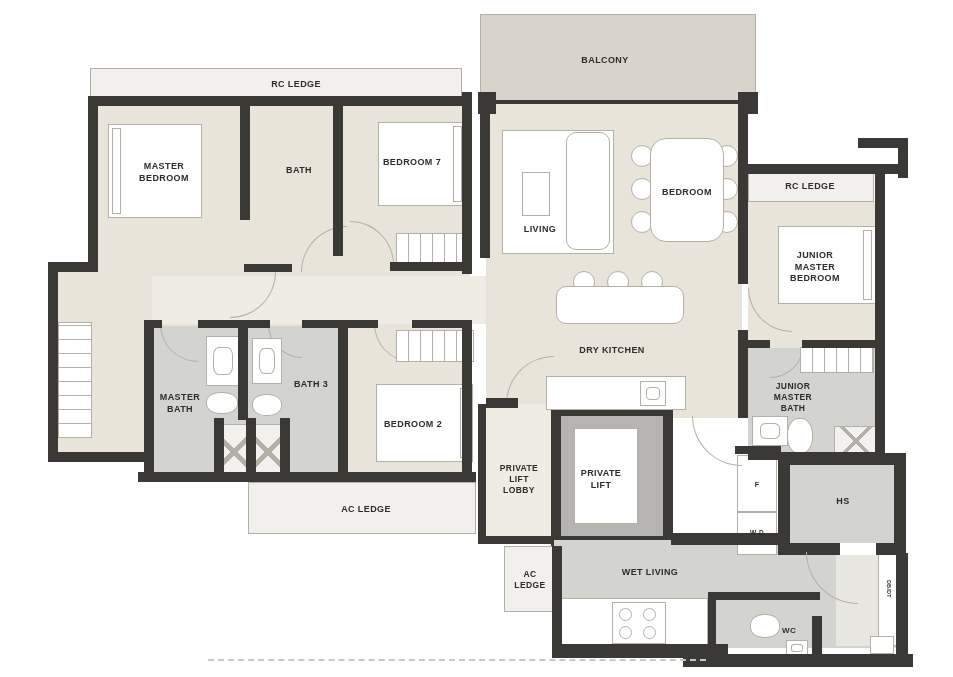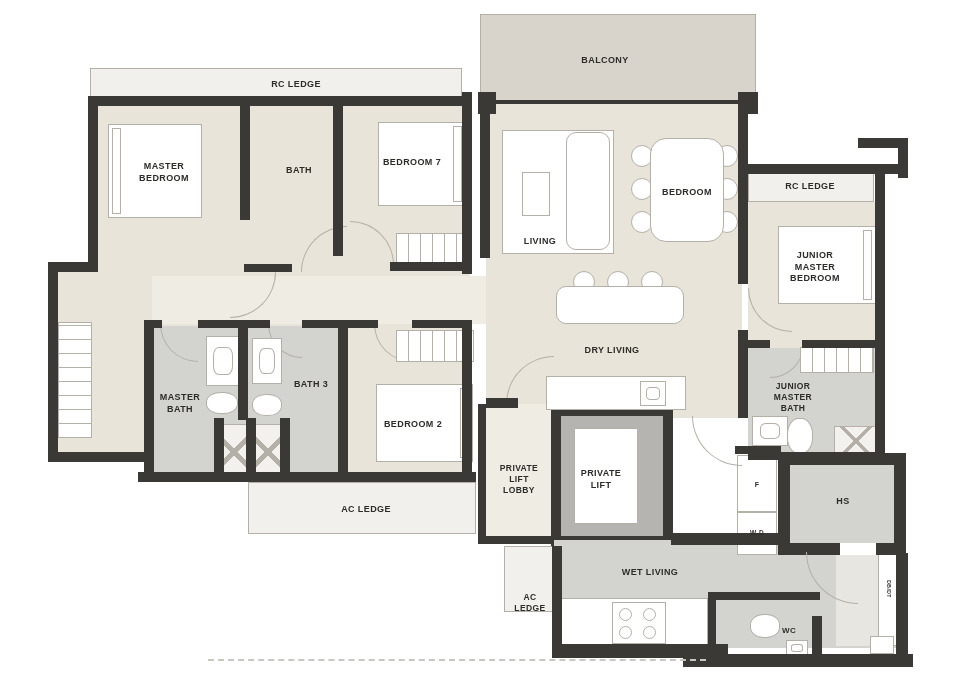--- a/index.html
+++ b/index.html
@@ -166,41 +166,41 @@
     <div class="el" style="left: 708px; top: 592px; width: 8px; height: 74px; background: rgb(58, 57, 54);"></div>
     <div class="el" style="left: 708px; top: 592px; width: 112px; height: 8px; background: rgb(58, 57, 54);"></div>
     <div class="el" style="left: 812px; top: 616px; width: 10px; height: 44px; background: rgb(58, 57, 54);"></div>
     <div class="el" style="left: 208px; top: 659px; width: 498px; height: 0px; border-top: 2px dashed rgb(201, 199, 194);"></div>
     <div class="el lbl" style="left: 296px; top: 85px; width: auto; height: auto; font-size: 9px; color: rgb(46, 44, 41); transform: translate(-50%, -50%);">RC LEDGE</div>
     <div class="el lbl" style="left: 605px; top: 61px; width: auto; height: auto; font-size: 9px; color: rgb(46, 44, 41); transform: translate(-50%, -50%);">BALCONY</div>
     <div class="el lbl" style="left: 164px; top: 173px; width: auto; height: auto; font-size: 9px; color: rgb(46, 44, 41); transform: translate(-50%, -50%);">MASTER
 BEDROOM</div>
     <div class="el lbl" style="left: 299px; top: 171px; width: auto; height: auto; font-size: 9px; color: rgb(46, 44, 41); transform: translate(-50%, -50%);">BATH</div>
     <div class="el lbl" style="left: 412px; top: 163px; width: auto; height: auto; font-size: 9px; color: rgb(46, 44, 41); transform: translate(-50%, -50%);">BEDROOM 7</div>
-    <div class="el lbl" style="left: 540px; top: 242px; width: auto; height: auto; font-size: 9px; color: rgb(46, 44, 41); transform: translate(-50%, -50%);">LIVING</div>
+    <div class="el lbl" style="left: 540px; top: 230px; width: auto; height: auto; font-size: 9px; color: rgb(46, 44, 41); transform: translate(-50%, -50%);">LIVING</div>
     <div class="el lbl" style="left: 687px; top: 193px; width: auto; height: auto; font-size: 9px; color: rgb(46, 44, 41); transform: translate(-50%, -50%);">BEDROOM</div>
     <div class="el lbl" style="left: 810px; top: 187px; width: auto; height: auto; font-size: 9px; color: rgb(46, 44, 41); transform: translate(-50%, -50%);">RC LEDGE</div>
     <div class="el lbl" style="left: 815px; top: 268px; width: auto; height: auto; font-size: 9px; color: rgb(46, 44, 41); transform: translate(-50%, -50%);">JUNIOR
 MASTER
 BEDROOM</div>
-    <div class="el lbl" style="left: 612px; top: 351px; width: auto; height: auto; font-size: 9px; color: rgb(46, 44, 41); transform: translate(-50%, -50%);">DRY LIVING</div>
+    <div class="el lbl" style="left: 612px; top: 351px; width: auto; height: auto; font-size: 9px; color: rgb(46, 44, 41); transform: translate(-50%, -50%);">DRY KITCHEN</div>
     <div class="el lbl" style="left: 180px; top: 404px; width: auto; height: auto; font-size: 9px; color: rgb(46, 44, 41); transform: translate(-50%, -50%);">MASTER
 BATH</div>
     <div class="el lbl" style="left: 311px; top: 385px; width: auto; height: auto; font-size: 9px; color: rgb(46, 44, 41); transform: translate(-50%, -50%);">BATH 3</div>
     <div class="el lbl" style="left: 413px; top: 425px; width: auto; height: auto; font-size: 9px; color: rgb(46, 44, 41); transform: translate(-50%, -50%);">BEDROOM 2</div>
     <div class="el lbl" style="left: 366px; top: 510px; width: auto; height: auto; font-size: 9px; color: rgb(46, 44, 41); transform: translate(-50%, -50%);">AC LEDGE</div>
     <div class="el lbl" style="left: 519px; top: 480px; width: auto; height: auto; font-size: 8.5px; color: rgb(46, 44, 41); transform: translate(-50%, -50%);">PRIVATE
 LIFT
 LOBBY</div>
     <div class="el lbl" style="left: 601px; top: 480px; width: auto; height: auto; font-size: 9px; color: rgb(46, 44, 41); transform: translate(-50%, -50%);">PRIVATE
 LIFT</div>
     <div class="el lbl" style="left: 793px; top: 398px; width: auto; height: auto; font-size: 8.5px; color: rgb(46, 44, 41); transform: translate(-50%, -50%);">JUNIOR
 MASTER
 BATH</div>
     <div class="el lbl" style="left: 757px; top: 485px; width: auto; height: auto; font-size: 7px; color: rgb(46, 44, 41); transform: translate(-50%, -50%);">F</div>
     <div class="el lbl" style="left: 757px; top: 533px; width: auto; height: auto; font-size: 6.5px; color: rgb(46, 44, 41); transform: translate(-50%, -50%);">W-D</div>
     <div class="el lbl" style="left: 843px; top: 502px; width: auto; height: auto; font-size: 9px; color: rgb(46, 44, 41); transform: translate(-50%, -50%);">HS</div>
-    <div class="el lbl" style="left: 530px; top: 580px; width: auto; height: auto; font-size: 8.5px; color: rgb(46, 44, 41); transform: translate(-50%, -50%); margin-top: 23px;">AC
+    <div class="el lbl" style="left: 530px; top: 580px; width: auto; height: auto; font-size: 8.5px; color: rgb(46, 44, 41); transform: translate(-50%, -50%);">AC
 LEDGE</div>
     <div class="el lbl" style="left: 650px; top: 573px; width: auto; height: auto; font-size: 9px; color: rgb(46, 44, 41); transform: translate(-50%, -50%);">WET LIVING</div>
     <div class="el lbl" style="left: 789px; top: 631px; width: auto; height: auto; font-size: 8px; color: rgb(46, 44, 41); transform: translate(-50%, -50%);">WC</div>
     <div class="el lbl" style="left: 889px; top: 589px; width: auto; height: auto; font-size: 5px; color: rgb(46, 44, 41); transform: translate(-50%, -50%) rotate(90deg);">DB/DT</div>
   </div>
 
 </body></html>

